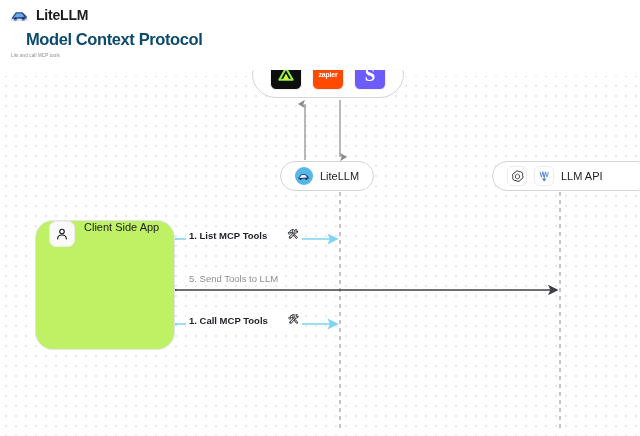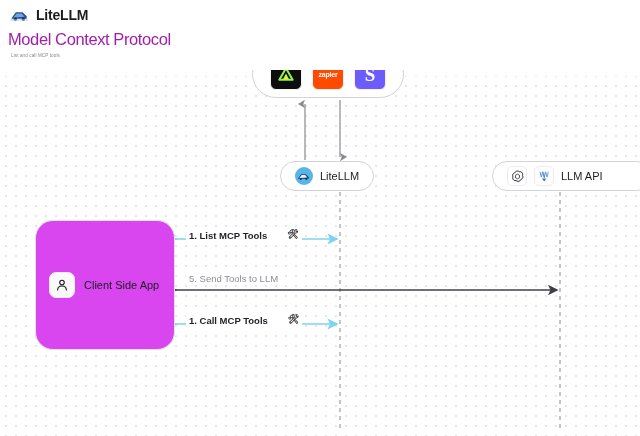--- a/index.html
+++ b/index.html
@@ -44,24 +44,24 @@
     display: block;
   }
   .brand-name {
     font-size: 14px;
     font-weight: 600;
     color: #1c1c1e;
     letter-spacing: -0.2px;
   }
   .page-title {
     position: absolute;
-    left: 8px; top: 30px;
+    left: 26px; top: 30px;
     font-size: 16.5px;
-    font-weight: 400;
-    color: #a21caf;
+    font-weight: 700;
+    color: #0c4a6e;
     letter-spacing: -0.4px;
   }
   .page-subtitle {
     position: absolute;
     left: 11px; top: 53px;
     font-size: 4.6px;
     color: #8b8b90;
     letter-spacing: 0.1px;
   }
 
@@ -199,27 +199,26 @@
     flex: 0 0 auto;
     box-sizing: border-box;
   }
 
   
   .client-card {
     position: absolute;
     left: 35px; top: 220px;
     width: 140px;
     height: 130px;
-    background: #d946ef;
+    background: #bef264;
     border: 1.2px solid #e4e4e8;
     border-radius: 18px;
     box-sizing: border-box;
     z-index: 20;
     display: flex;
-    align-items: center;
     padding-left: 13px;
     gap: 9px;
   }
   .client-label {
     font-size: 11px;
     color: #1c1c22;
     font-weight: 400;
     white-space: nowrap;
   }
   .person-sq {

